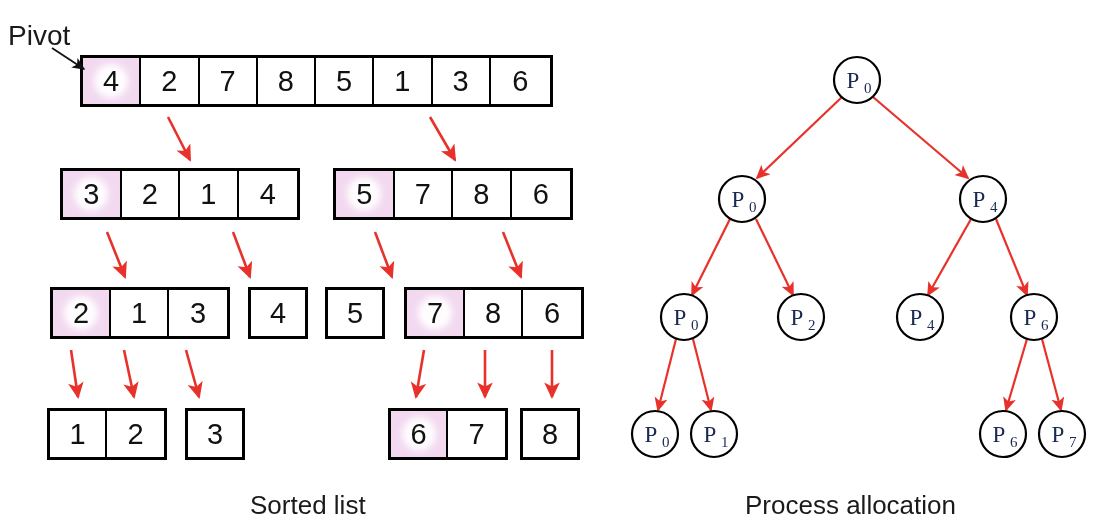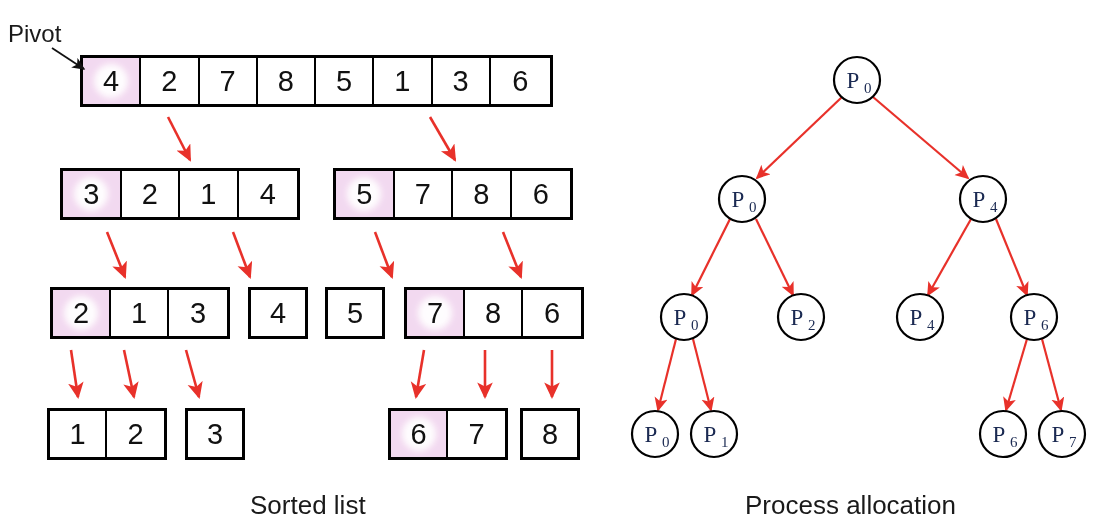--- a/index.html
+++ b/index.html
@@ -60,21 +60,21 @@
   
   .caption {
     position: absolute;
     font-size: 26px;
     color: #1a1a1a;
     white-space: nowrap;
     font-family: "Liberation Sans", sans-serif;
   }
   .pivot-label {
     position: absolute;
-    font-size: 24px;
+    font-size: 28px;
     color: #1a1a1a;
     white-space: nowrap;
     font-family: "Liberation Sans", sans-serif;
   }
 
   
   svg.overlay {
     position: absolute;
     left: 0;
     top: 0;

